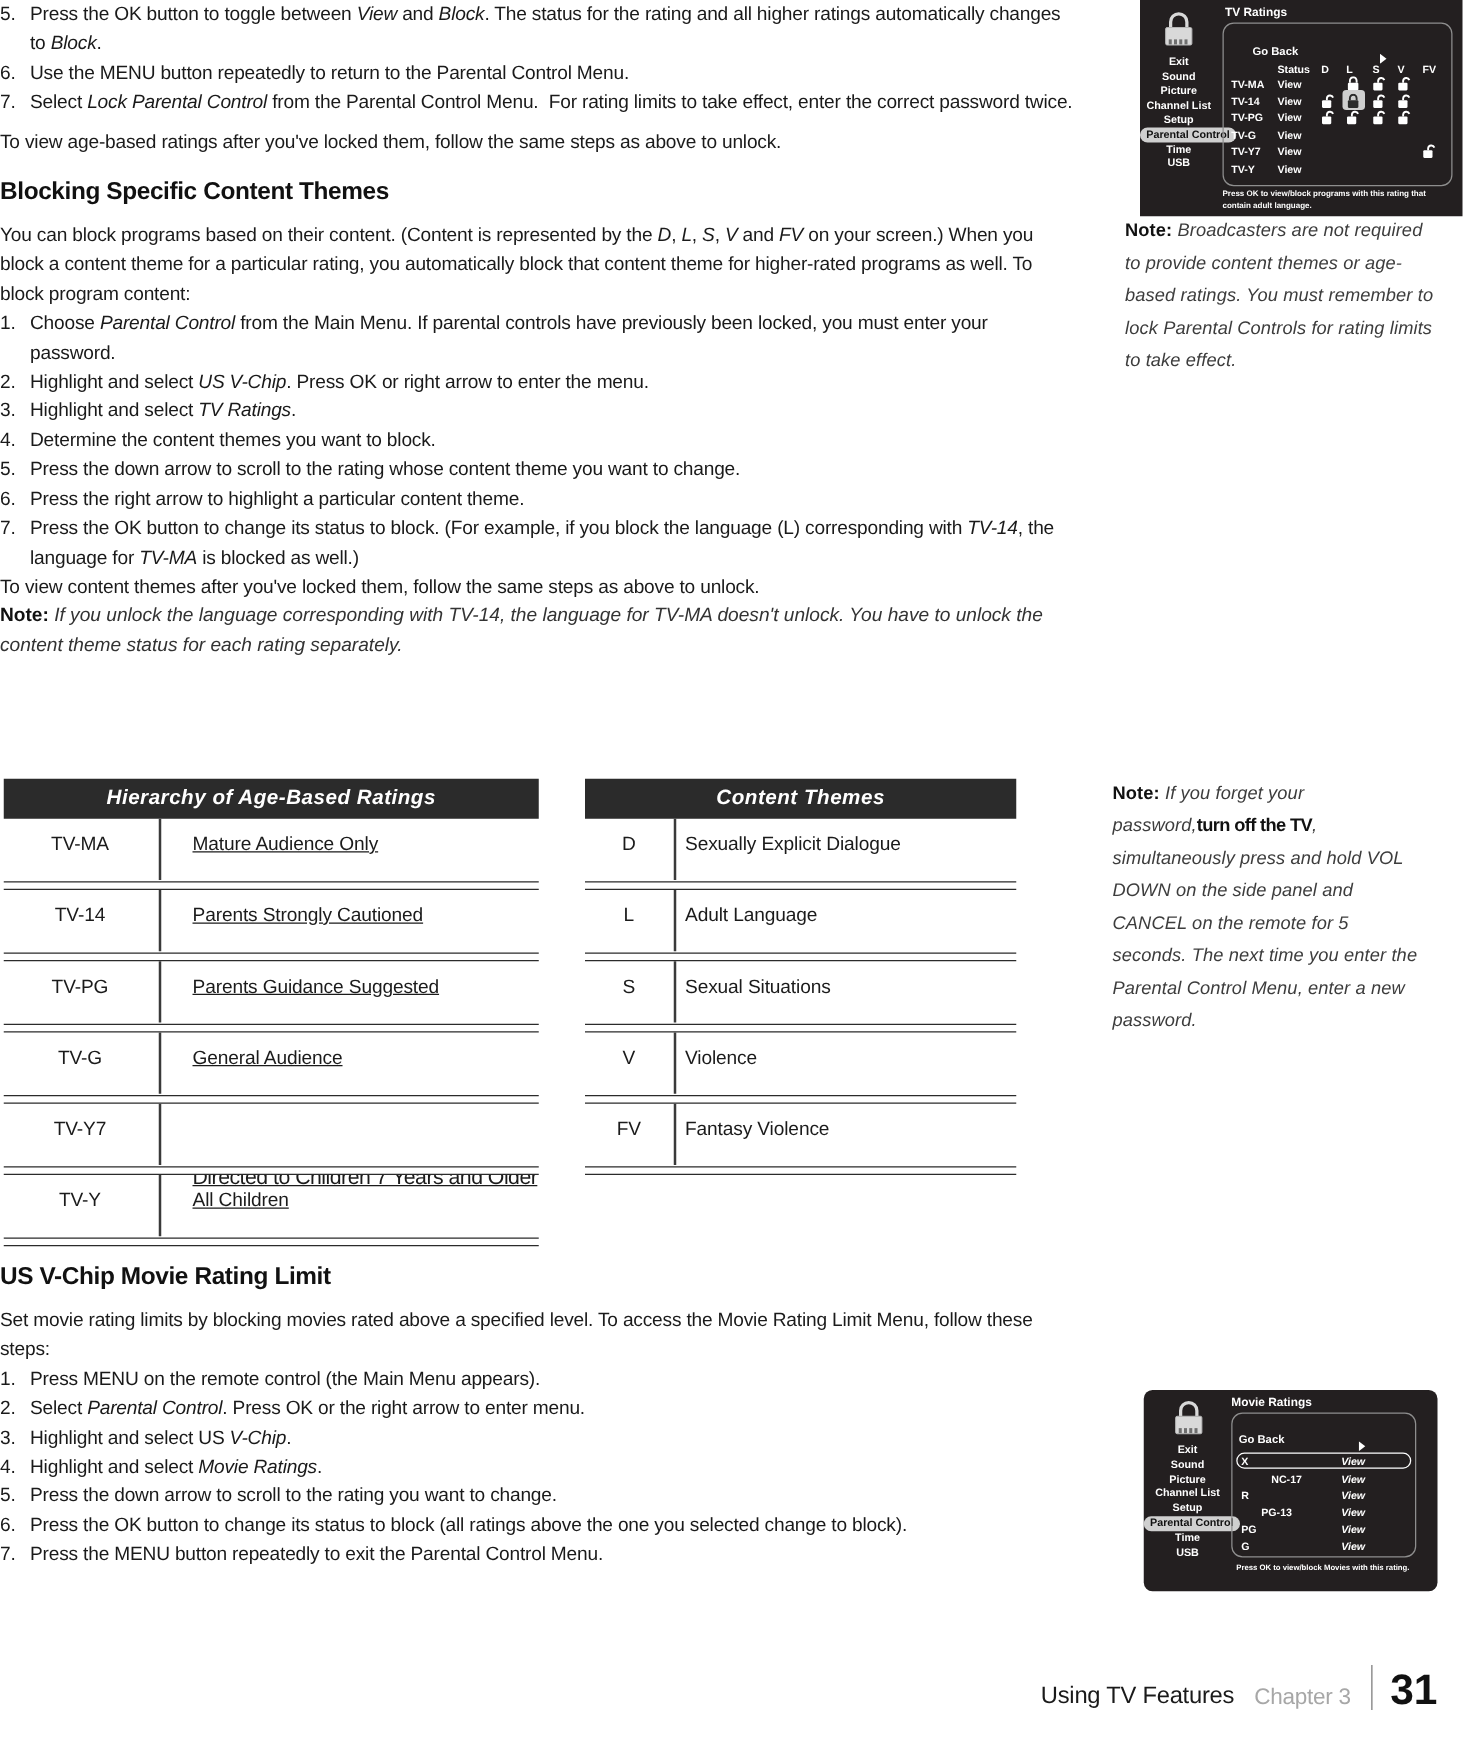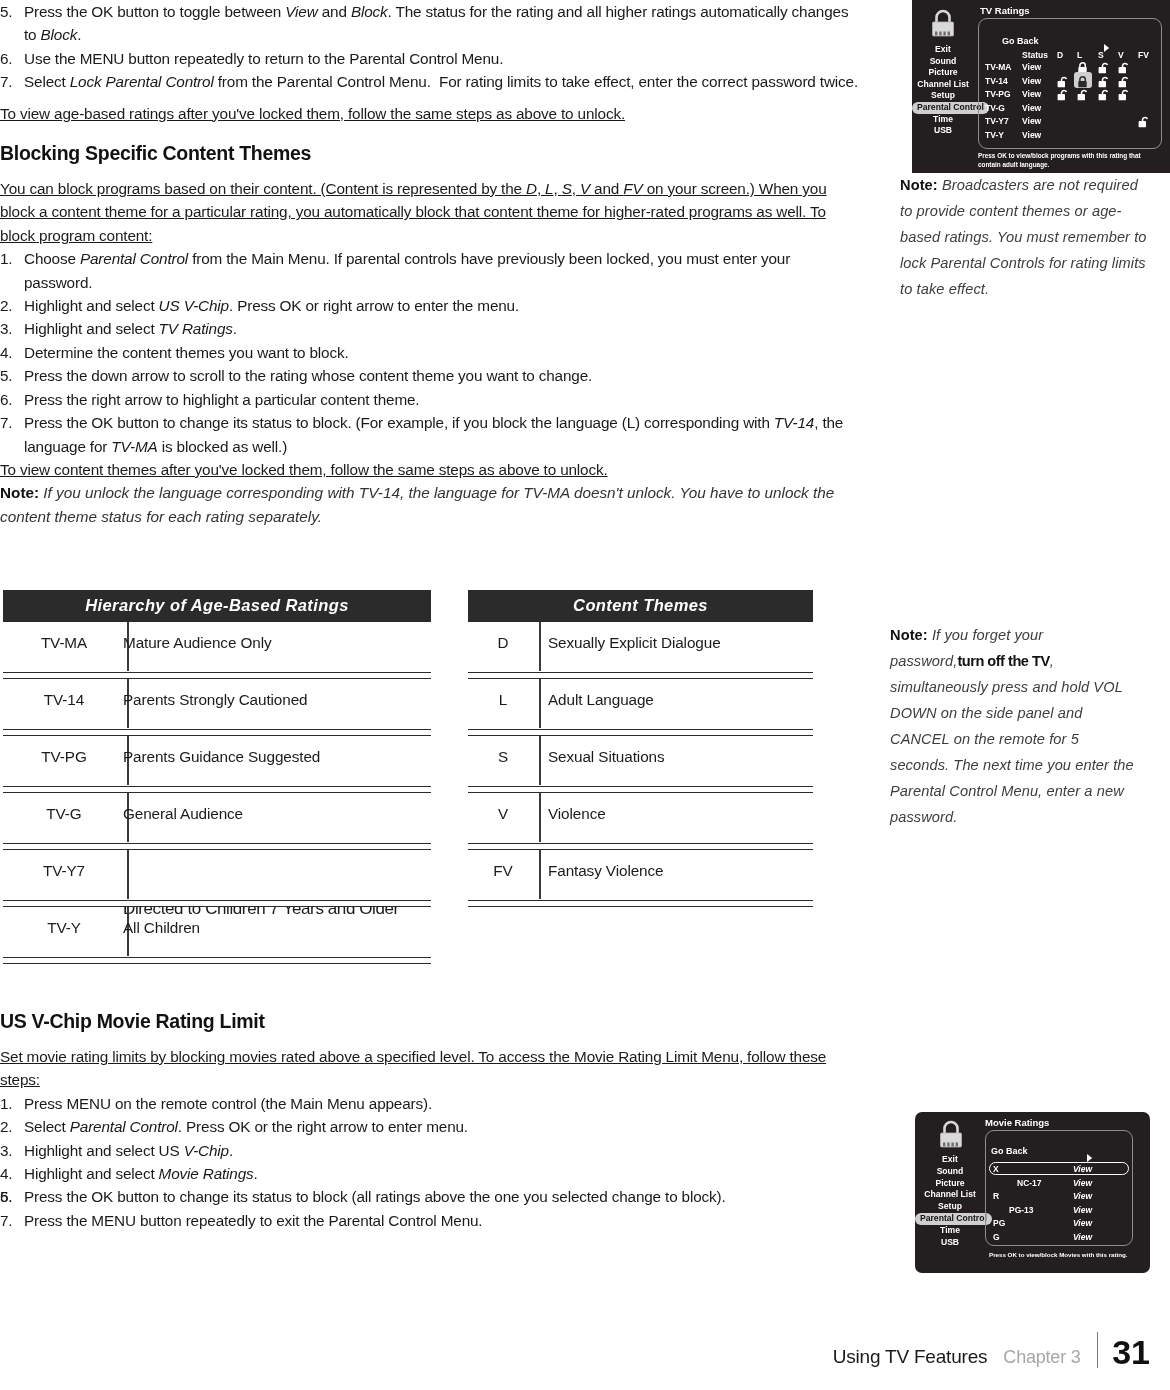--- a/index.html
+++ b/index.html
@@ -17,21 +17,21 @@
   .left-col {
     position:absolute; left:0; top:0; width:860px;
   }
 
   .body-text {
     font-size:15.3px;
     line-height:23.4px;
     letter-spacing:-0.15px;
     color:#1b1b1b;
   }
-  .para { margin:12px 0 0 0;text-decoration:underline; }
+  .para { margin:12px 0 0 0; }
 
   ol.steps { list-style:none; margin:0; padding:0; }
   ol.steps li {
     position:relative;
     padding-left:24px;
     font-size:15.3px;
     line-height:23.4px;
     letter-spacing:-0.15px;
   }
   ol.steps li .num {
@@ -59,35 +59,36 @@
 
   .tbl-head {
     background:#2b2b2b;
     color:#ffffff;
     font-style:italic;
     font-weight:bold;
     font-size:16.5px;
     letter-spacing:0.4px;
     text-align:center;
     padding:6px 0 7px 0;
+    margin-top:33px;
   }
   .tbl-row { position:relative; height:57px; }
   .tbl-row .cell-key {
     position:absolute; left:0; top:12px;
     font-size:15.3px; color:#1b1b1b;
     text-align:center;
     letter-spacing:-0.1px;
   }
   .tbl-row .cell-val {
     position:absolute; top:12px;
     font-size:15.3px; color:#1b1b1b;
     letter-spacing:-0.1px;
   }
   .tbl-left  .cell-key { width:122px; }
-  .tbl-left  .cell-val { left:120px; }
+  .tbl-left  .cell-val { left:151px;text-decoration:underline; }
   .tbl-right .cell-key { width:70px; }
   .tbl-right .cell-val { left:80px; }
   .vline {
     position:absolute; top:0; bottom:8px; width:1.6px; background:#3a3a3a;
   }
   .tbl-left  .vline { left:124px; }
   .tbl-right .vline { left:71px; }
   .hrule {
     position:absolute; left:0; right:0; bottom:0;
     height:7px;
@@ -299,21 +300,21 @@
 </div>
 
 <div style="position:absolute; left:0; top:1010px; width:860px;">
   <h2 class="section-head" style="margin-top:0;">US V-Chip Movie Rating Limit</h2>
   <div class="body-text para">Set movie rating limits by blocking movies rated above a specified level. To access the Movie Rating Limit Menu, follow these steps:</div>
   <ol class="steps" id="movie-steps">
       <li><span class="num">1.</span><span>Press MENU on the remote control (the Main Menu appears).</span></li>
       <li><span class="num">2.</span><span>Select <i>Parental Control</i>. Press OK or the right arrow to enter menu.</span></li>
       <li><span class="num">3.</span><span>Highlight and select US <i>V-Chip</i>.</span></li>
       <li><span class="num">4.</span><span>Highlight and select <i>Movie Ratings</i>.</span></li>
-      <li><span class="num">5.</span></li>
+      <li><span class="num">5.</span><span>Press the down arrow to scroll to the rating you want to change.</span></li>
       <li><span class="num">6.</span><span>Press the OK button to change its status to block (all ratings above the one you selected change to block).</span></li>
       <li><span class="num">7.</span><span>Press the MENU button repeatedly to exit the Parental Control Menu.</span></li>
     </ol>
 </div>
 
 <div class="side-note" id="note-broadcasters">
   <b>Note:</b>
   <span>Broadcasters are not required to provide content themes or age-based ratings. You must remember to lock Parental Controls for rating limits to take effect.</span>
 </div>
 

